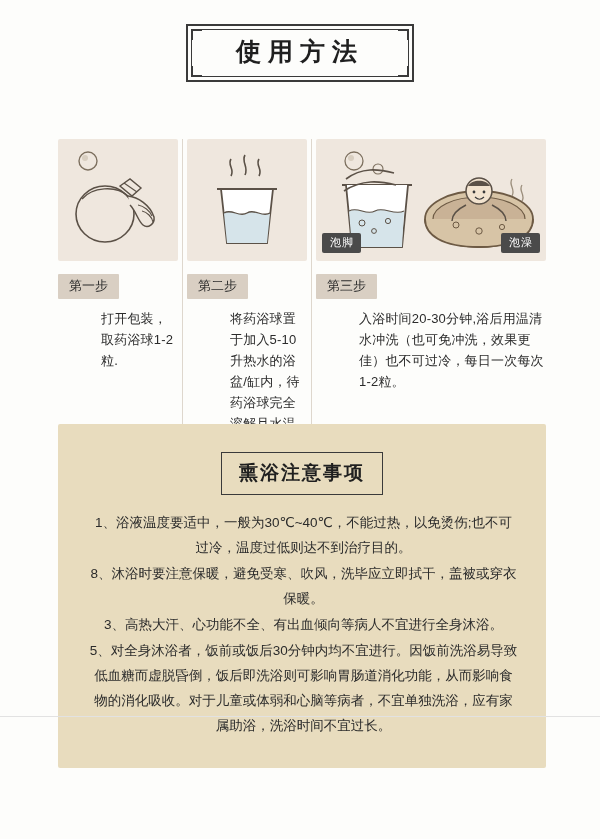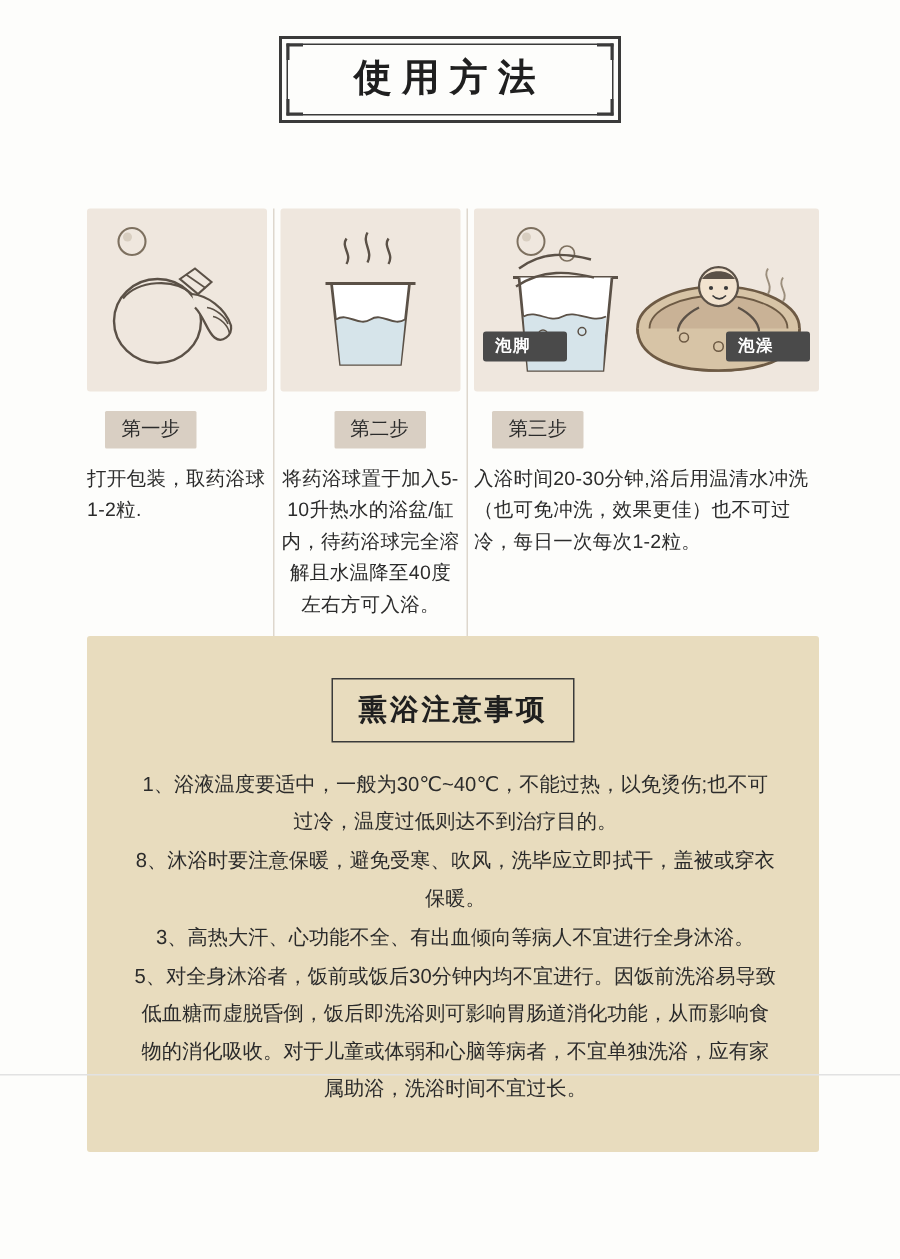--- a/index.html
+++ b/index.html
@@ -37,54 +37,53 @@
   .tick.h{width:11px;height:2px;}
   .tick.v{width:2px;height:11px;}
 
   
   .steps{
     position:absolute;left:58px;top:139px;width:488px;
     display:flex;
   }
   .col{position:relative;}
   .col.c1{width:120px;}
-  .col.c2{width:120px;margin-left:9px;text-align:center;}
+  .col.c2{width:120px;margin-left:9px;}
   .col.c3{width:230px;margin-left:9px;}
 
   .illus{
     height:122px;background:#efe7de;border-radius:2px;
     position:relative;overflow:hidden;
   }
   .illus.wide{height:122px;}
 
   .step-label{
     margin-top:13px;
     background:#d9cfc3;
     display:inline-block;
     padding:3px 11px 4px 11px;
     font-size:13px;color:#2b2b2b;
     border-radius:1px;
-    margin-left:12px;
   }
   .step-text{
     margin-top:9px;
     font-size:13px;line-height:21px;color:#2b2b2b;
     letter-spacing:.2px;
+    margin-left:43px;
   }
   .divider{
     position:absolute;top:0;bottom:0;width:1px;background:#ded7cd;
   }
 
   
   .badge{
-    position:absolute;bottom:20px;
+    position:absolute;bottom:8px;
     background:#4a4a4a;color:#fff;font-size:11px;
-    padding:2px 24px 3px 8px;border-radius:2px;
+    padding:2px 7px 3px 8px;border-radius:2px;
     letter-spacing:1px;
-    font-weight:bold;
   }
   .badge.left{left:6px;}
   .badge.right{right:6px;}
 
   
   .notice{
     position:absolute;left:58px;top:424px;width:488px;height:344px;
     background:#e8dcbe;border-radius:2px;
   }
   .notice-title-wrap{

